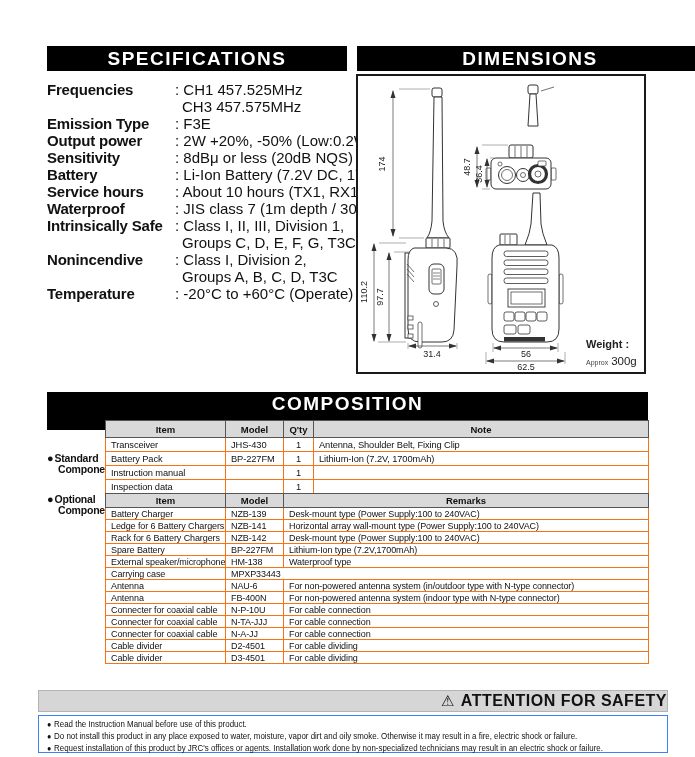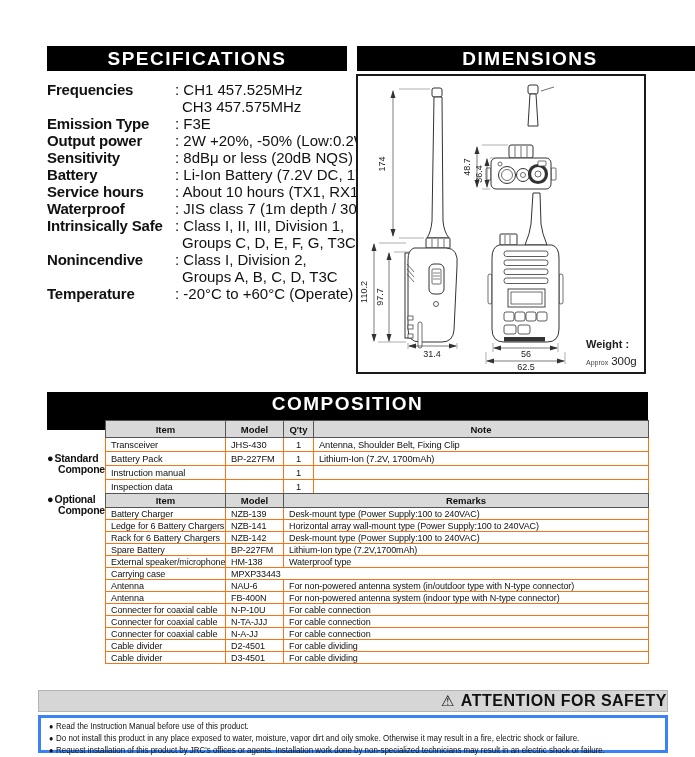--- a/index.html
+++ b/index.html
@@ -49,21 +49,21 @@
   #tbl-opt{left:105px;top:493px;width:543px;}
   #tbl-opt th{height:13px;}
   #tbl-opt td{height:11px;}
   .qty{text-align:center;padding:0 !important;}
 
   
   .attn{position:absolute;left:38px;top:690px;width:630px;}
   .attn-head{height:22px;background:#d6d6d6;border:1px solid #b3b3b3;box-sizing:border-box;
              text-align:right;font-weight:bold;font-size:16px;line-height:20px;letter-spacing:0.5px;color:#111;}
   .warn{font-size:15px;margin-right:6px;font-weight:normal;}
-  .attn-body{margin-top:3px;border:3px solid #3b82f6;box-sizing:border-box;height:38px;
+  .attn-body{margin-top:3px;border:1px solid #3b82f6;box-sizing:border-box;height:38px;
              padding:3px 19px 2px 8px;background:#fff;}
   .attn-body .line{font-size:8.8px;line-height:10.8px;white-space:nowrap;
                    transform:scaleX(0.9);transform-origin:left center;}
   .attn-body .b{font-size:8px;margin-right:3px;}
 </style>
 </head>
 <body>
 
 <div class="page">
 

